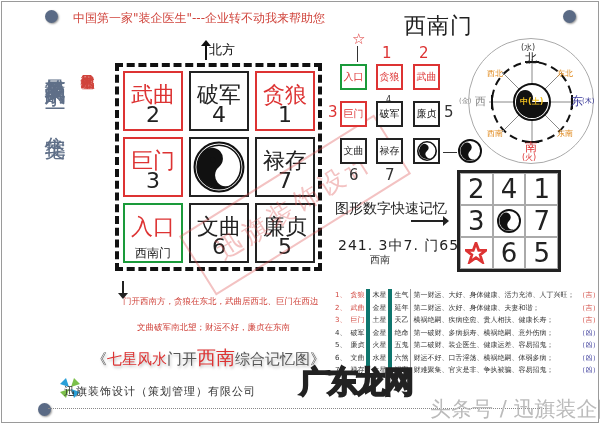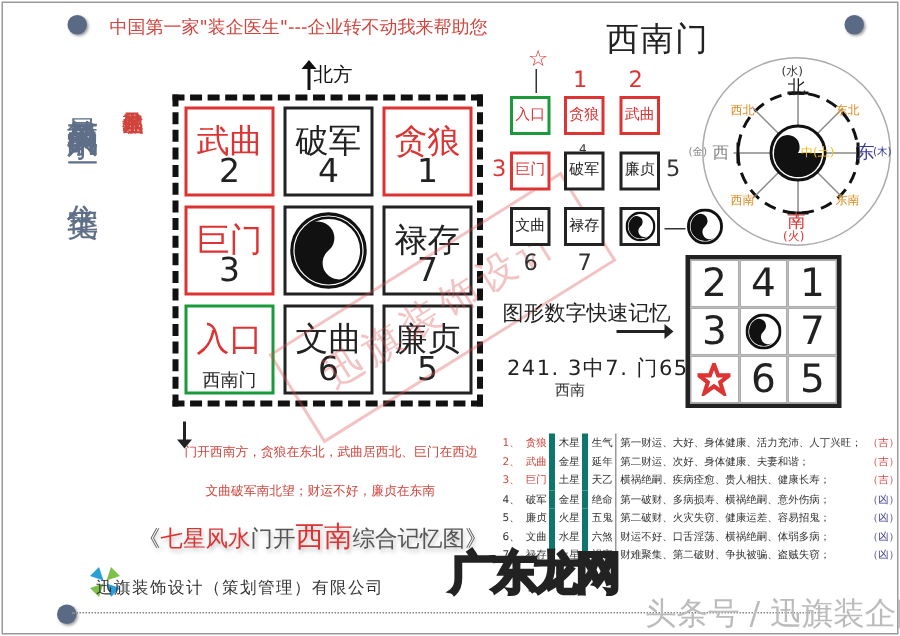--- a/index.html
+++ b/index.html
@@ -175,21 +175,21 @@
   <span class="abs" style="left:56px;top:100px;font-size:12px;color:#d33">南</span>
   <span class="abs" style="left:53px;top:113px;font-size:8px;color:#d33">(火)</span>
   <span class="abs" style="left:102px;top:54px;font-size:12px;color:#3a3a9a">东</span>
   <span class="abs" style="left:113px;top:57px;font-size:7px;color:#3a3a9a">(木)</span>
   <span class="abs" style="left:-10px;top:57px;font-size:7px;color:#888">(金)</span>
   <span class="abs" style="left:6px;top:55px;font-size:11px;color:#888">西</span>
   <span class="abs" style="left:18px;top:29px;font-size:8px;color:#e08a1e">西北</span>
   <span class="abs" style="left:88px;top:29px;font-size:8px;color:#e08a1e">东北</span>
   <span class="abs" style="left:18px;top:89px;font-size:8px;color:#e08a1e">西南</span>
   <span class="abs" style="left:88px;top:89px;font-size:8px;color:#e08a1e">东南</span>
-  <span class="abs" style="left:65px;top:57px;font-size:8px;color:#f0c020;font-weight:normal">中(土)</span>
+  <span class="abs" style="left:51px;top:57px;font-size:8px;color:#f0c020;font-weight:bold">中(土)</span>
 </div>
 
 <div class="abs memo">图形数字快速记忆</div>
 <div class="abs arrow-right"></div>
 <div class="abs memo2">241. 3中7. 门65</div>
 <div class="abs memo3">西南</div>
 
 <div class="abs grid9">
   <div>2</div>
   <div>4</div>
@@ -253,37 +253,37 @@
         <td class="b">金星</td>
         <td class="b">绝命</td>
         <td>第一破财、多病损寿、横祸绝嗣、意外伤病；</td>
         <td class="bad">（凶）</td>
     </tr>
     <tr>
       <td>5、</td>
         <td>廉贞</td>
         <td class="b">火星</td>
         <td class="b">五鬼</td>
-        <td>第二破财、火灾失窃、健康运差、容易招鬼；</td>
+        <td>第二破财、装企医生、健康运差、容易招鬼；</td>
         <td class="bad">（凶）</td>
     </tr>
     <tr>
       <td>6、</td>
         <td>文曲</td>
         <td class="b">水星</td>
         <td class="b">六煞</td>
         <td>财运不好、口舌淫荡、横祸绝嗣、体弱多病；</td>
         <td class="bad">（凶）</td>
     </tr>
     <tr>
       <td>7、</td>
         <td>禄存</td>
         <td class="b">土星</td>
         <td class="b">祸害</td>
-        <td>财难聚集、第二破财、争执被骗、盗贼失窃；</td>
+        <td>财难聚集、官灾是非、争执被骗、容易招鬼；</td>
         <td class="bad">（凶）</td>
     </tr>
   </tbody>
 </table>
 
 <div class="abs" style="left:60px;top:378px">
   <svg width="20" height="20" viewBox="0 0 20 20">
     <polygon points="0,6 9,9 6,0" fill="#2aa0d8"></polygon>
     <polygon points="11,9 20,6 14,0" fill="#7cc04a"></polygon>
     <polygon points="0,14 9,11 6,20" fill="#7cc04a"></polygon>

